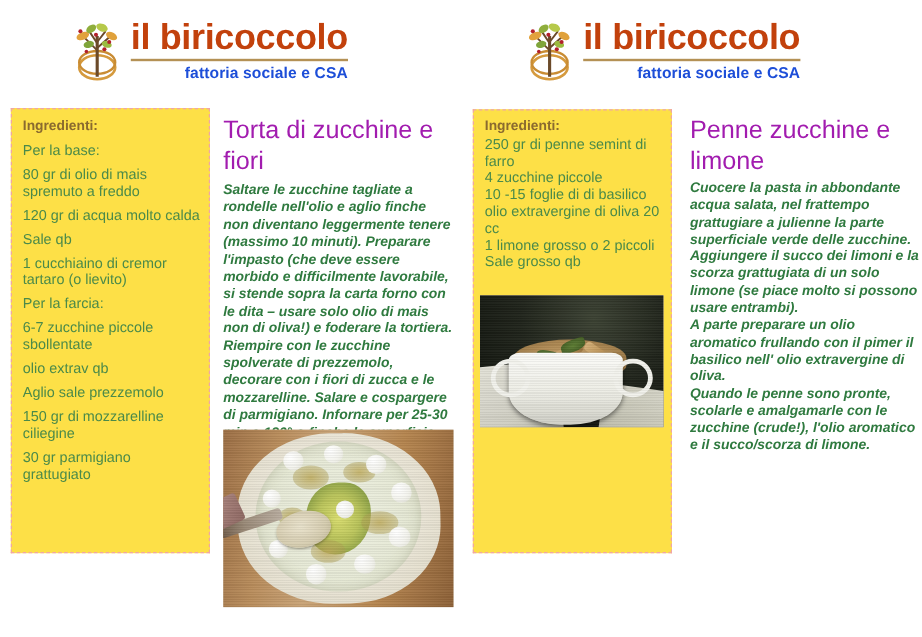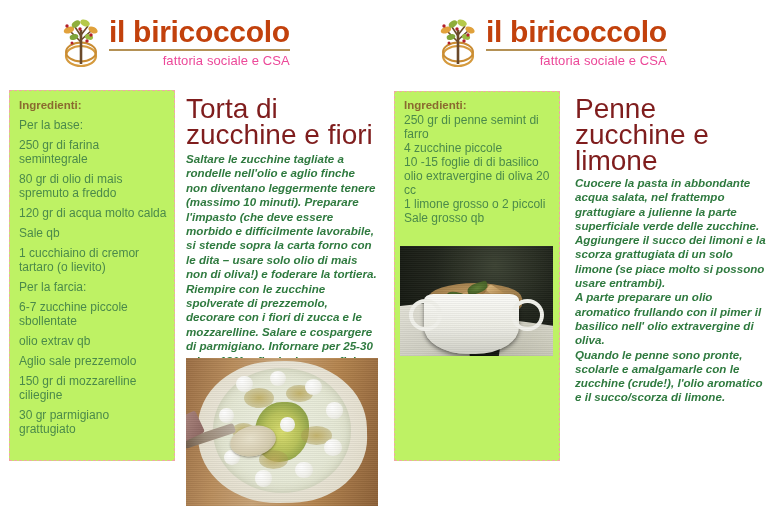--- a/index.html
+++ b/index.html
@@ -55,33 +55,33 @@
     white-space: nowrap;
   }
   .logo-rule {
     height: 2px;
     background: #b49155;
     margin: 2px 0 2px 0;
   }
   .logo-sub {
     font-size: 13px;
     line-height: 15px;
-    font-weight: 400;
-    color: #ec4899;
+    font-weight: 700;
+    color: #1d4ed8;
     text-align: right;
     letter-spacing: 0.1px;
     white-space: nowrap;
   }
 
   
   .ing-box {
     position: absolute;
     border: 1px dashed #f0a6a6;
     box-sizing: border-box;
-    background: #bef264;
+    background: #fde047;
   }
   .ing-box-left {
     left: 9px;
     top: 90px;
     width: 166px;
     height: 371px;
     padding: 8px 7px 0 9px;
   }
   .ing-box-right {
     left: 394px;
@@ -112,22 +112,22 @@
   }
 
   
   .recipe {
     position: absolute;
   }
   .recipe-left  { left: 186px; top: 96px;  width: 192px; }
   .recipe-right { left: 565px; top: 96px;  width: 196px; }
 
   .recipe-title {
-    color: #7f1d1d;
-    font-size: 28px;
+    color: #a21caf;
+    font-size: 21px;
     line-height: 26px;
     font-weight: 400;
     margin: 0 0 4px 0;
   }
   .recipe-body {
     color: #2f7a3f;
     font-size: 11.6px;
     line-height: 14.4px;
     font-style: italic;
     font-weight: 700;
@@ -313,21 +313,20 @@
     <div class="logo-words">
       <div class="logo-title">il biricoccolo</div>
       <div class="logo-rule"></div>
       <div class="logo-sub">fattoria sociale e CSA</div>
     </div>
   </div>
 
   <div class="ing-box ing-box-left">
     <div class="ing-head">Ingredienti:</div>
     <div class="ing-line">Per la base:</div>
-    <div class="ing-line">250 gr di farina semintegrale</div>
     <div class="ing-line">80 gr di olio di mais spremuto a freddo</div>
     <div class="ing-line">120 gr di acqua molto calda</div>
     <div class="ing-line">Sale qb</div>
     <div class="ing-line">1 cucchiaino di cremor tartaro (o lievito)</div>
     <div class="ing-line">Per la farcia:</div>
     <div class="ing-line">6-7 zucchine piccole sbollentate</div>
     <div class="ing-line">olio extrav qb</div>
     <div class="ing-line">Aglio sale prezzemolo</div>
     <div class="ing-line">150 gr di mozzarelline ciliegine</div>
     <div class="ing-line">30 gr parmigiano grattugiato</div>

